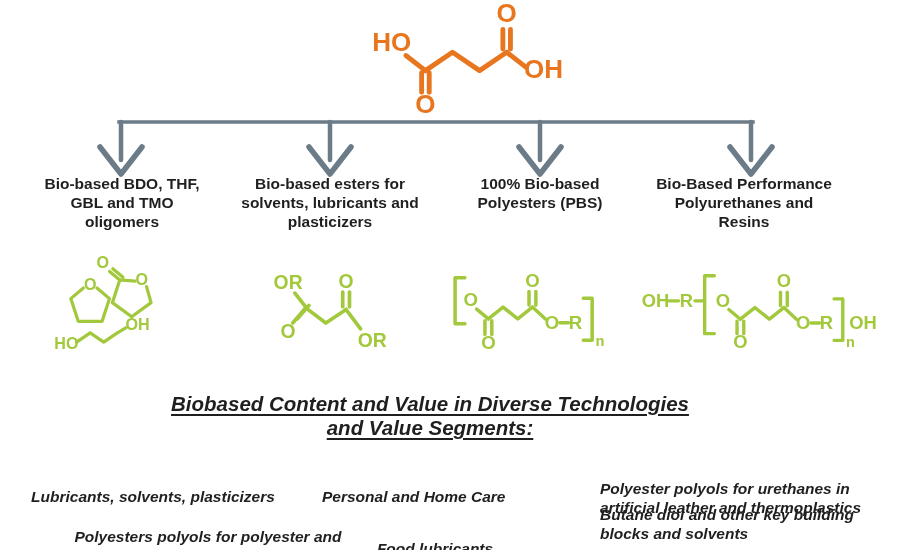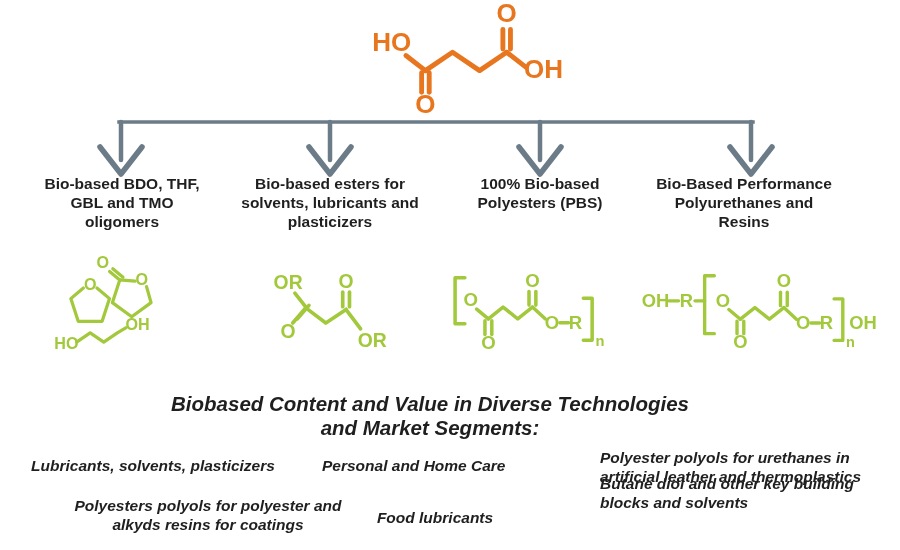--- a/index.html
+++ b/index.html
@@ -41,30 +41,32 @@
     left:80px;
     width:700px;
     text-align:center;
     font-size:20.5px;
     font-weight:bold;
     font-style:italic;
     line-height:1.18;
     color:var(--ink);
   }
   .heading .hline{
+    text-decoration:underline;
     text-decoration-thickness:2px;
     text-underline-offset:3px;
   }
   .segment{
     position:absolute;
     font-size:15.5px;
     font-weight:bold;
     font-style:italic;
     line-height:1.25;
     color:var(--ink);
+    margin-top:31px;
   }
 </style>
 </head>
 <body>
 
 <svg class="abs" style="left:368px;top:0px;" width="195" height="125" viewBox="0 0 180 115">
   <g class="bond o-stroke" stroke-width="4.5">
     <line x1="35" y1="51" x2="53" y2="65"></line>
     <line x1="49.5" y1="67" x2="49.5" y2="85"></line>
     <line x1="56.5" y1="67" x2="56.5" y2="85"></line>
@@ -186,21 +188,21 @@
   <text x="106" y="87" font-size="19" text-anchor="middle" class="g-fill">O</text>
   <text x="151" y="24" font-size="19" text-anchor="middle" class="g-fill">O</text>
   <text x="171" y="67" font-size="19" text-anchor="middle" class="g-fill">O</text>
   <text x="195" y="67" font-size="19" text-anchor="middle" class="g-fill">R</text>
   <text x="220" y="86" font-size="15" text-anchor="middle" class="g-fill">n</text>
   <text x="233" y="67" font-size="19" text-anchor="middle" class="g-fill">OH</text>
 </svg>
 
 <div class="heading">
   <div><span class="hline">Biobased Content and Value in Diverse Technologies</span></div>
-  <div><span class="hline">and Market Segments:</span></div>
+  <div><span class="hline">and Value Segments:</span></div>
 </div>
 
 <div class="segment" style="left:22px;top:456px;width:262px;text-align:center;">Lubricants, solvents, plasticizers</div>
 <div class="segment" style="left:322px;top:456px;width:220px;text-align:left;">Personal and Home Care</div>
 <div class="segment" style="left:600px;top:448px;width:292px;text-align:left;">Polyester polyols for urethanes in artificial leather and thermoplastics</div>
 <div class="segment" style="left:64px;top:496px;width:288px;text-align:center;">Polyesters polyols for polyester and alkyds resins  for coatings</div>
 <div class="segment" style="left:340px;top:508px;width:190px;text-align:center;">Food lubricants</div>
 <div class="segment" style="left:600px;top:474px;width:290px;text-align:left;">Butane diol and other key building blocks and solvents</div>
 
 </body></html>

